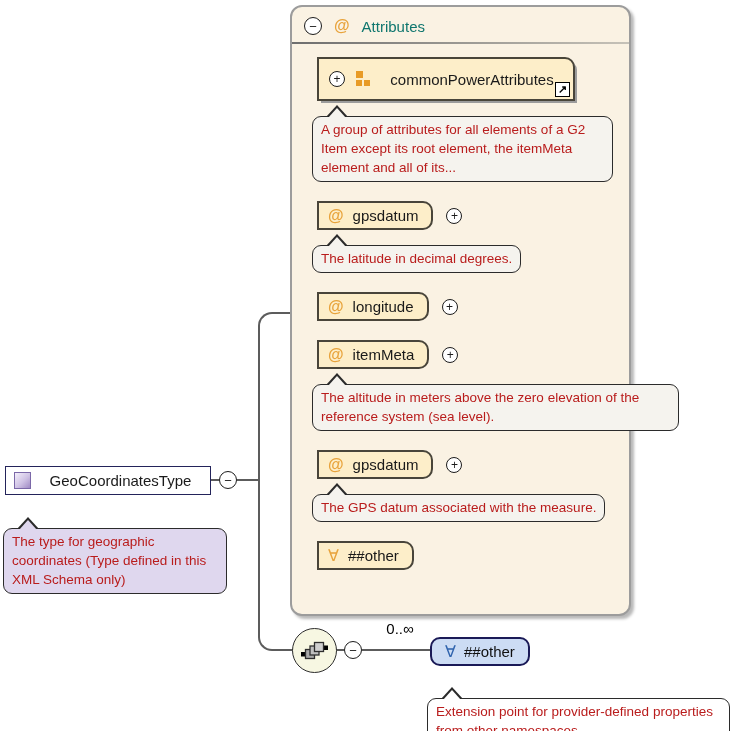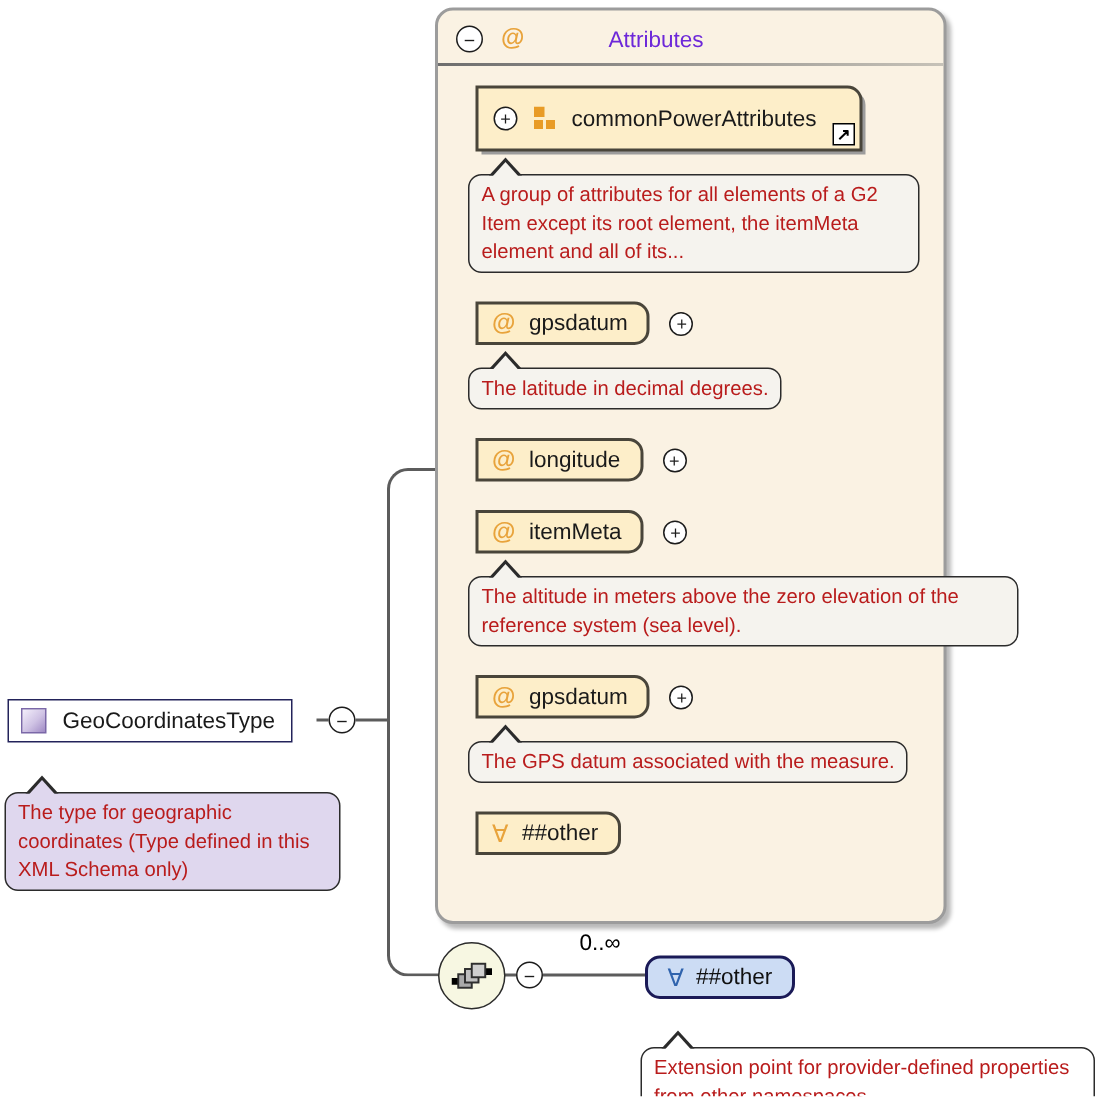--- a/index.html
+++ b/index.html
@@ -22,31 +22,31 @@
                 justify-content:center; font-size:13px; line-height:1; color:#1c1c1c;
                 cursor:pointer; }
   .circle-btn.small { width:16px; height:16px; min-width:16px; font-size:12px; }
   .abs { position:absolute; }
 
   
   .panel { position:absolute; left:290px; top:5px; width:341px; height:611px;
            background:#FAF2E3; border:2px solid #9c9c9c; border-radius:12px;
            box-shadow:3px 3px 3px rgba(0,0,0,0.28); }
   .panel-header { display:flex; align-items:center; gap:12px; padding:10px 14px 7px 12px; }
-  .panel-title { font-size:15px; color:#6d28d9;margin-left:44px; }
+  .panel-title { font-size:15px; color:#0f766e; }
   .at-glyph { color:#E8A33B; font-size:16px; font-weight:bold; }
   .panel-divider { height:2px; background:linear-gradient(to right,#6e6e6e,#c6c2b8); }
   .panel-body { padding:0 8px 0 20px; }
 
   
   .group-box { position:relative; margin:13px 0 0 5px; width:258px; height:44px;
                display:flex; align-items:center; gap:10px; padding:0 10px;
                background:#FDEEC9; border:2px solid #49453a; border-radius:0 10px 0 0;
                box-shadow:3px 3px 0 -1px #9c9c9c; cursor:pointer; }
-  .group-name { flex:1; font-size:15px; color:#1a1a1a; }
+  .group-name { flex:1; text-align:center; font-size:15px; color:#1a1a1a; }
   .link-box { position:absolute; right:3px; bottom:2px; width:15px; height:15px;
               background:#fff; border:1.6px solid #000; display:flex; align-items:center;
               justify-content:center; font-size:11px; font-weight:bold; color:#000; cursor:pointer; }
 
   
   .attr-row { display:flex; align-items:center; gap:13px; margin:19px 0 0 5px; }
   .attr-box { display:inline-flex; align-items:center; gap:9px; height:29px;
               padding:0 13px 0 9px; background:#FDEEC9; border:2px solid #49453a;
               border-radius:0 10px 10px 0; font-size:15px; color:#1a1a1a; cursor:pointer; }
   .any-glyph-orange { color:#E8A33B; font-size:16px; }
@@ -61,21 +61,21 @@
                   border-bottom:12px solid #2b2b2b; }
   .anno::after { content:""; position:absolute; top:-9px; left:15px; width:0; height:0;
                  border-left:9px solid transparent; border-right:9px solid transparent;
                  border-bottom:10px solid var(--bg); }
   .anno.w-group { width:301px; }
   .anno.w-alt   { width:367px; }
   .anno.lavender { --bg:#DFD7EE; }
   .anno.white    { --bg:#FFFFFF; }
 
   
-  .root-box { position:absolute; left:5px; top:466px; width:190px; height:29px;
+  .root-box { position:absolute; left:5px; top:466px; width:206px; height:29px;
               background:#fff; border:1.6px solid #23235a; display:flex; align-items:center;
               gap:8px; padding:0 8px; cursor:pointer; }
   .type-icon { width:17px; height:17px; border:1.5px solid #7b68a8;
                background:linear-gradient(135deg,#f4effb 0%,#cfc2e4 55%,#9f8ac4 100%); }
   .root-name { flex:1; text-align:center; font-size:15px; color:#1a1a1a; }
   .root-anno { position:absolute; left:3px; top:513px; width:224px; }
 
   
   .seq-circle { position:absolute; left:292px; top:628px; width:45px; height:45px;
                 border-radius:50%; background:#F7F7E2; border:1.8px solid #2c2c2c;

